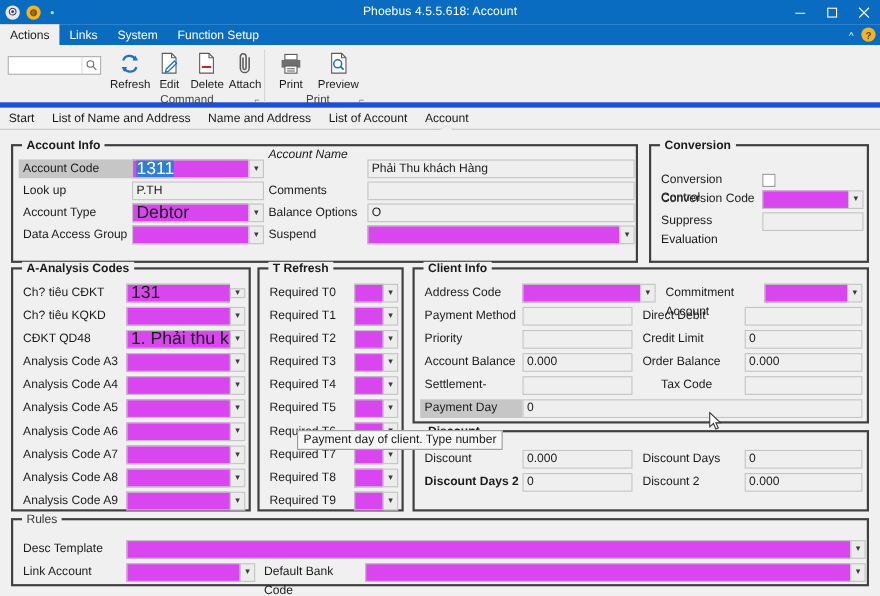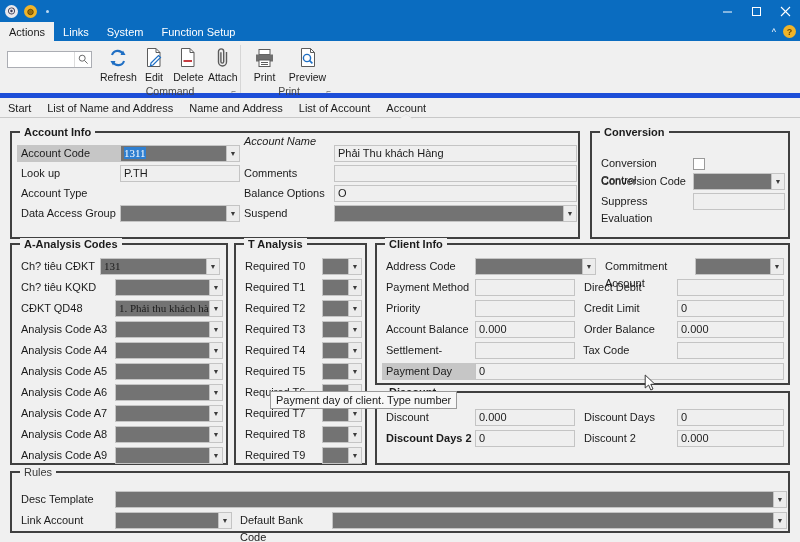--- a/index.html
+++ b/index.html
@@ -139,23 +139,23 @@
   
   .lbl-f { position:absolute; font-size:11px; color:#1b1b1b; line-height:17px; }
   .lbl-f.hl { background:#c6c6c6; }
   .fld {
     position:absolute; height:17px; background:#efefef;
     border:1px solid #c4c4c4; font-size:11px; color:#1b1b1b;
     line-height:15px; padding:0 3px; overflow:hidden; white-space:nowrap;
   }
   .combo { position:absolute; height:17px; display:flex; }
   .combo .cv {
-    flex:1; background:#737373; border:1px solid #c4c4c4; border-right:0;
-    font-size:11px; line-height:15px; padding:0 3px;
-    overflow:hidden; white-space:nowrap; text-overflow:clip;font-family:Liberation Serif, serif;
+    flex:1; background:#d946ef; border:1px solid #c4c4c4; border-right:0;
+    font-size:16px; line-height:15px; padding:0 3px;
+    overflow:hidden; white-space:nowrap; text-overflow:clip;
   }
   .combo .carrow {
     width:14px; background:#ececec; border:1px solid #c4c4c4;
     display:flex; align-items:center; justify-content:center;
     font-size:7px; color:#3b3b3b;
   }
   .sel-text { background:#2f7fd0; color:#ffffff; }
   .cbx {
     position:absolute; width:12px; height:12px;
     background:#ffffff; border:1px solid #9a9a9a;
@@ -171,20 +171,21 @@
 </style>
 </head>
 <body>
 
 <div class="titlebar">
   <div class="qa-icons">
     <div class="qa-ico dark">⦿</div>
     <div class="qa-ico gold">◍</div>
     <div class="qa-dot"></div>
   </div>
+  <div class="title-text">Phoebus 4.5.5.618: Account</div>
   <div class="win-btns">
     <div class="win-btn">
       <svg width="11" height="11" viewBox="0 0 11 11">
           <line x1="1" y1="6" x2="10" y2="6" stroke="#fff" stroke-width="1"></line>
         </svg>
     </div>
     <div class="win-btn">
       <svg width="11" height="11" viewBox="0 0 11 11">
           <rect x="1.5" y="1.5" width="8" height="8" fill="none" stroke="#fff" stroke-width="1"></rect>
         </svg>
@@ -316,20 +317,24 @@
     <div class="lbl-f hl" style="left:5px; top:12px; width:103px; padding-left:4px;">Account Code</div>
     <div class="combo" style="left:108px; top:12px; width:120px;">
       <div class="cv"><span class="sel-text">1311</span></div>
       <div class="carrow">▼</div>
     </div>
 
     <div class="lbl-f" style="left:5px; top:32px; width:103px; padding-left:4px;">Look up</div>
     <div class="fld" style="left:108px; top:32px; width:120px;">P.TH</div>
 
     <div class="lbl-f" style="left:5px; top:52px; width:103px; padding-left:4px;">Account Type</div>
+    <div class="combo" style="left:108px; top:52px; width:120px;">
+      <div class="cv">Debtor</div>
+      <div class="carrow">▼</div>
+    </div>
 
     <div class="lbl-f" style="left:5px; top:72px; width:103px; padding-left:4px;">Data Access Group</div>
     <div class="combo" style="left:108px; top:72px; width:120px;">
       <div class="cv"></div>
       <div class="carrow">▼</div>
     </div>
 
     <div class="lbl-f" style="left:228px; top:0; width:98px; padding-left:4px;font-style:italic;">Account Name</div>
     <div class="fld" style="left:322px; top:12px; width:243px;">Phải Thu khách Hàng</div>
 
@@ -359,21 +364,21 @@
     </div>
 
     <div class="lbl-f" style="left:5px; top:60px; width:92px; padding-left:4px;">Suppress Evaluation</div>
     <div class="fld" style="left:101px; top:60px; width:92px;"></div>
   </div>
 
   <div class="gbox" style="left:10px; top:124px; width:218px; height:222px;">
     <div class="gtitle">A-Analysis Codes</div>
 
     <div class="lbl-f" style="left:5px; top:13px; width:98px; padding-left:4px;">Ch? tiêu CĐKT</div>
-    <div class="combo" style="left:88px; top:13px; width:120px;">
+    <div class="combo" style="left:103px; top:13px; width:108px;align-items:center;">
       <div class="cv">131</div>
       <div class="carrow">▼</div>
       </div>
 
     <div class="lbl-f" style="left:5px; top:34px; width:98px; padding-left:4px;">Ch? tiêu KQKD</div>
     <div class="combo" style="left:103px; top:34px; width:108px;">
       <div class="cv"></div>
       <div class="carrow">▼</div>
       </div>
 
@@ -420,21 +425,21 @@
       </div>
 
     <div class="lbl-f" style="left:5px; top:202px; width:98px; padding-left:4px;">Analysis Code A9</div>
     <div class="combo" style="left:103px; top:202px; width:108px;">
       <div class="cv"></div>
       <div class="carrow">▼</div>
       </div>
   </div>
 
   <div class="gbox" style="left:234px; top:124px; width:133px; height:222px;">
-    <div class="gtitle">T Analysis</div>
+    <div class="gtitle">T Refresh</div>
 
     <div class="lbl-f" style="left:5px; top:13px; width:78px; padding-left:4px;">Required T0</div>
     <div class="combo" style="left:86px; top:13px; width:40px;">
       <div class="cv"></div>
       <div class="carrow">▼</div>
       </div>
 
     <div class="lbl-f" style="left:5px; top:34px; width:78px; padding-left:4px;">Required T1</div>
     <div class="combo" style="left:86px; top:34px; width:40px;">
       <div class="cv"></div>
@@ -514,21 +519,21 @@
     <div class="lbl-f" style="left:203px; top:55px; width:96px; padding-left:4px;">Credit Limit</div>
     <div class="fld" style="left:300px; top:55px; width:107px;">0</div>
 
     <div class="lbl-f" style="left:5px; top:76px; width:93px; padding-left:4px;">Account Balance</div>
     <div class="fld" style="left:98px; top:76px; width:100px;">0.000</div>
     <div class="lbl-f" style="left:203px; top:76px; width:96px; padding-left:4px;">Order Balance</div>
     <div class="fld" style="left:300px; top:76px; width:107px;">0.000</div>
 
     <div class="lbl-f" style="left:5px; top:97px; width:93px; padding-left:4px;">Settlement-</div>
     <div class="fld" style="left:98px; top:97px; width:100px;"></div>
-    <div class="lbl-f" style="left:202px; top:97px; width:96px; padding-left:4px;">Tax Code</div>
+    <div class="lbl-f" style="left:220px; top:97px; width:96px; padding-left:4px;">Tax Code</div>
     <div class="fld" style="left:300px; top:97px; width:107px;"></div>
 
     <div class="lbl-f hl" style="left:5px; top:118px; width:93px; padding-left:4px;">Payment Day</div>
     <div class="fld" style="left:98px; top:118px; width:309px;">0</div>
   </div>
 
   <div class="gbox" style="left:375px; top:272px; width:415px; height:74px;">
     <div class="gtitle">Discount</div>
 
     <div class="lbl-f" style="left:5px; top:16px; width:93px; padding-left:4px;">Discount</div>

